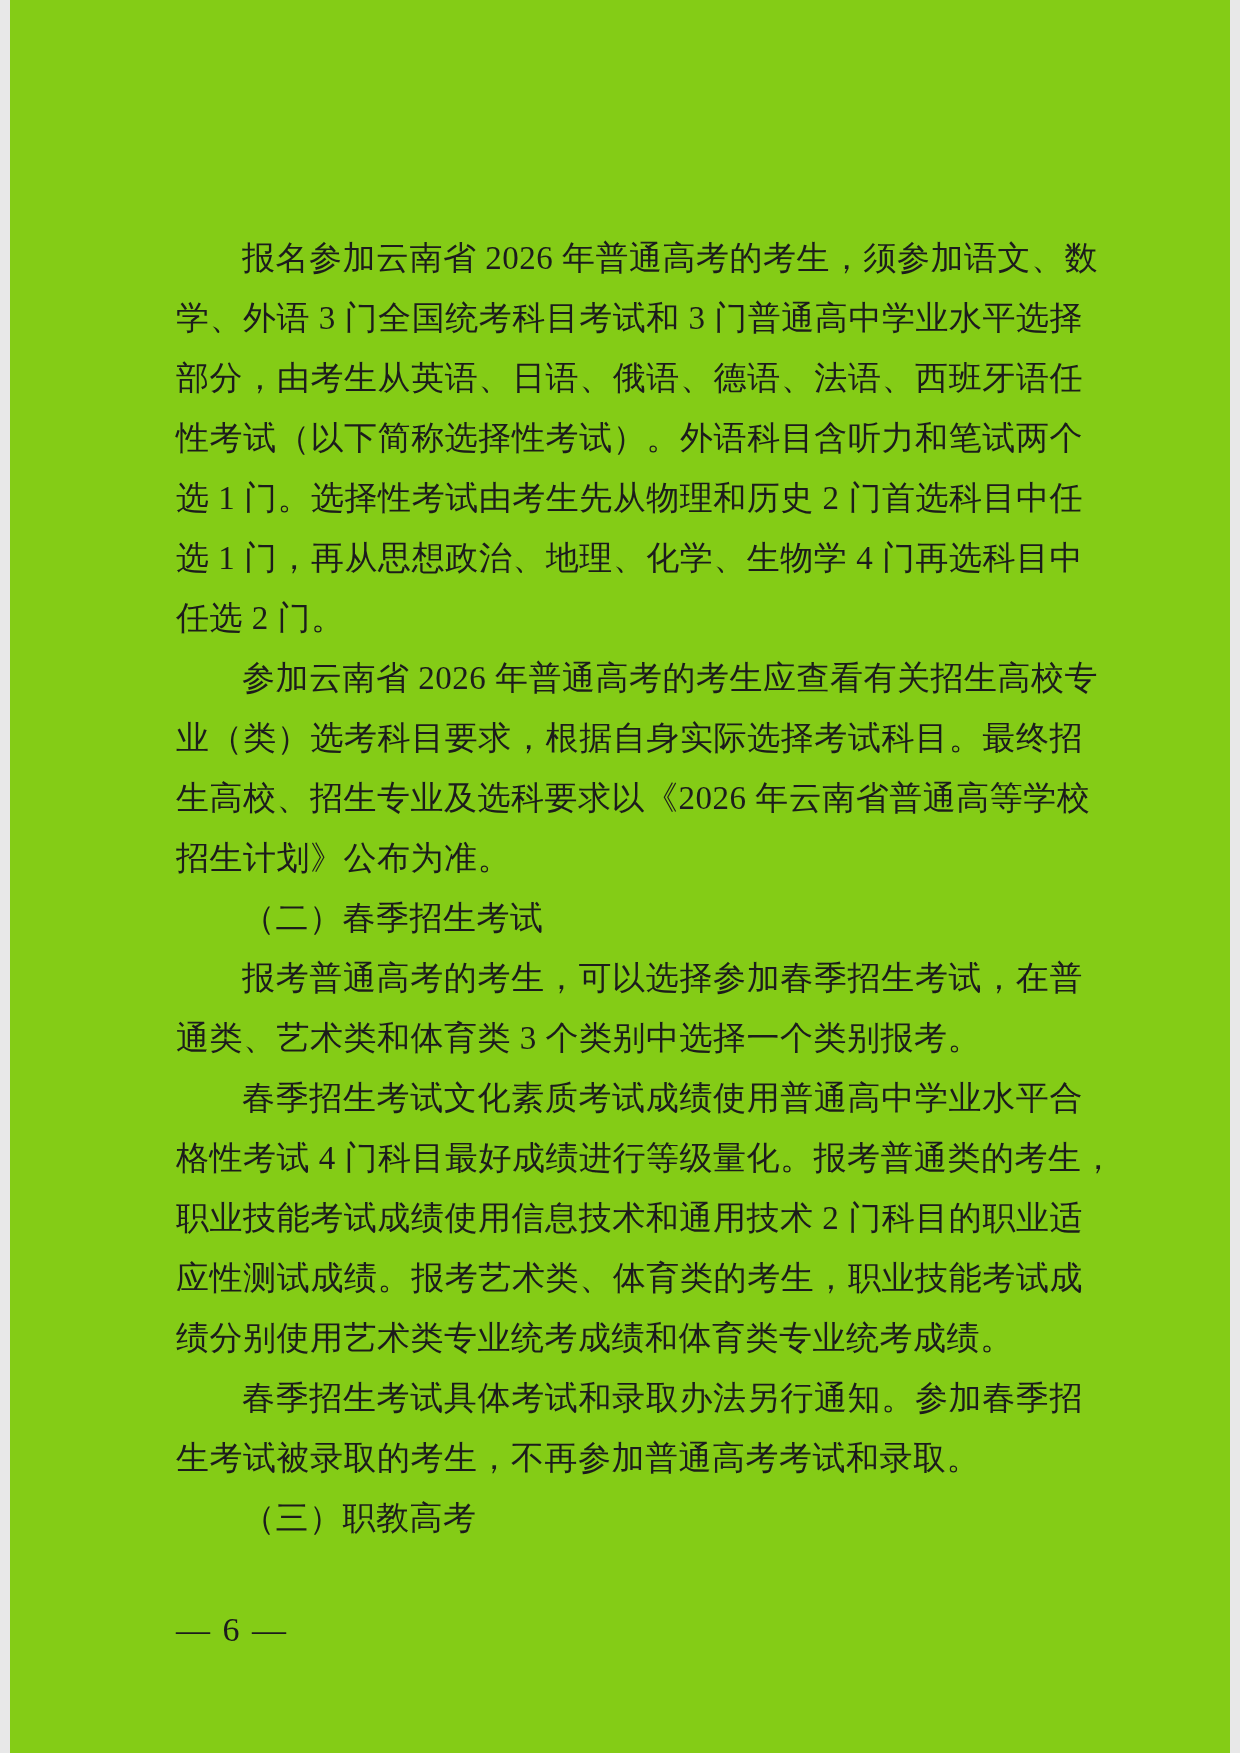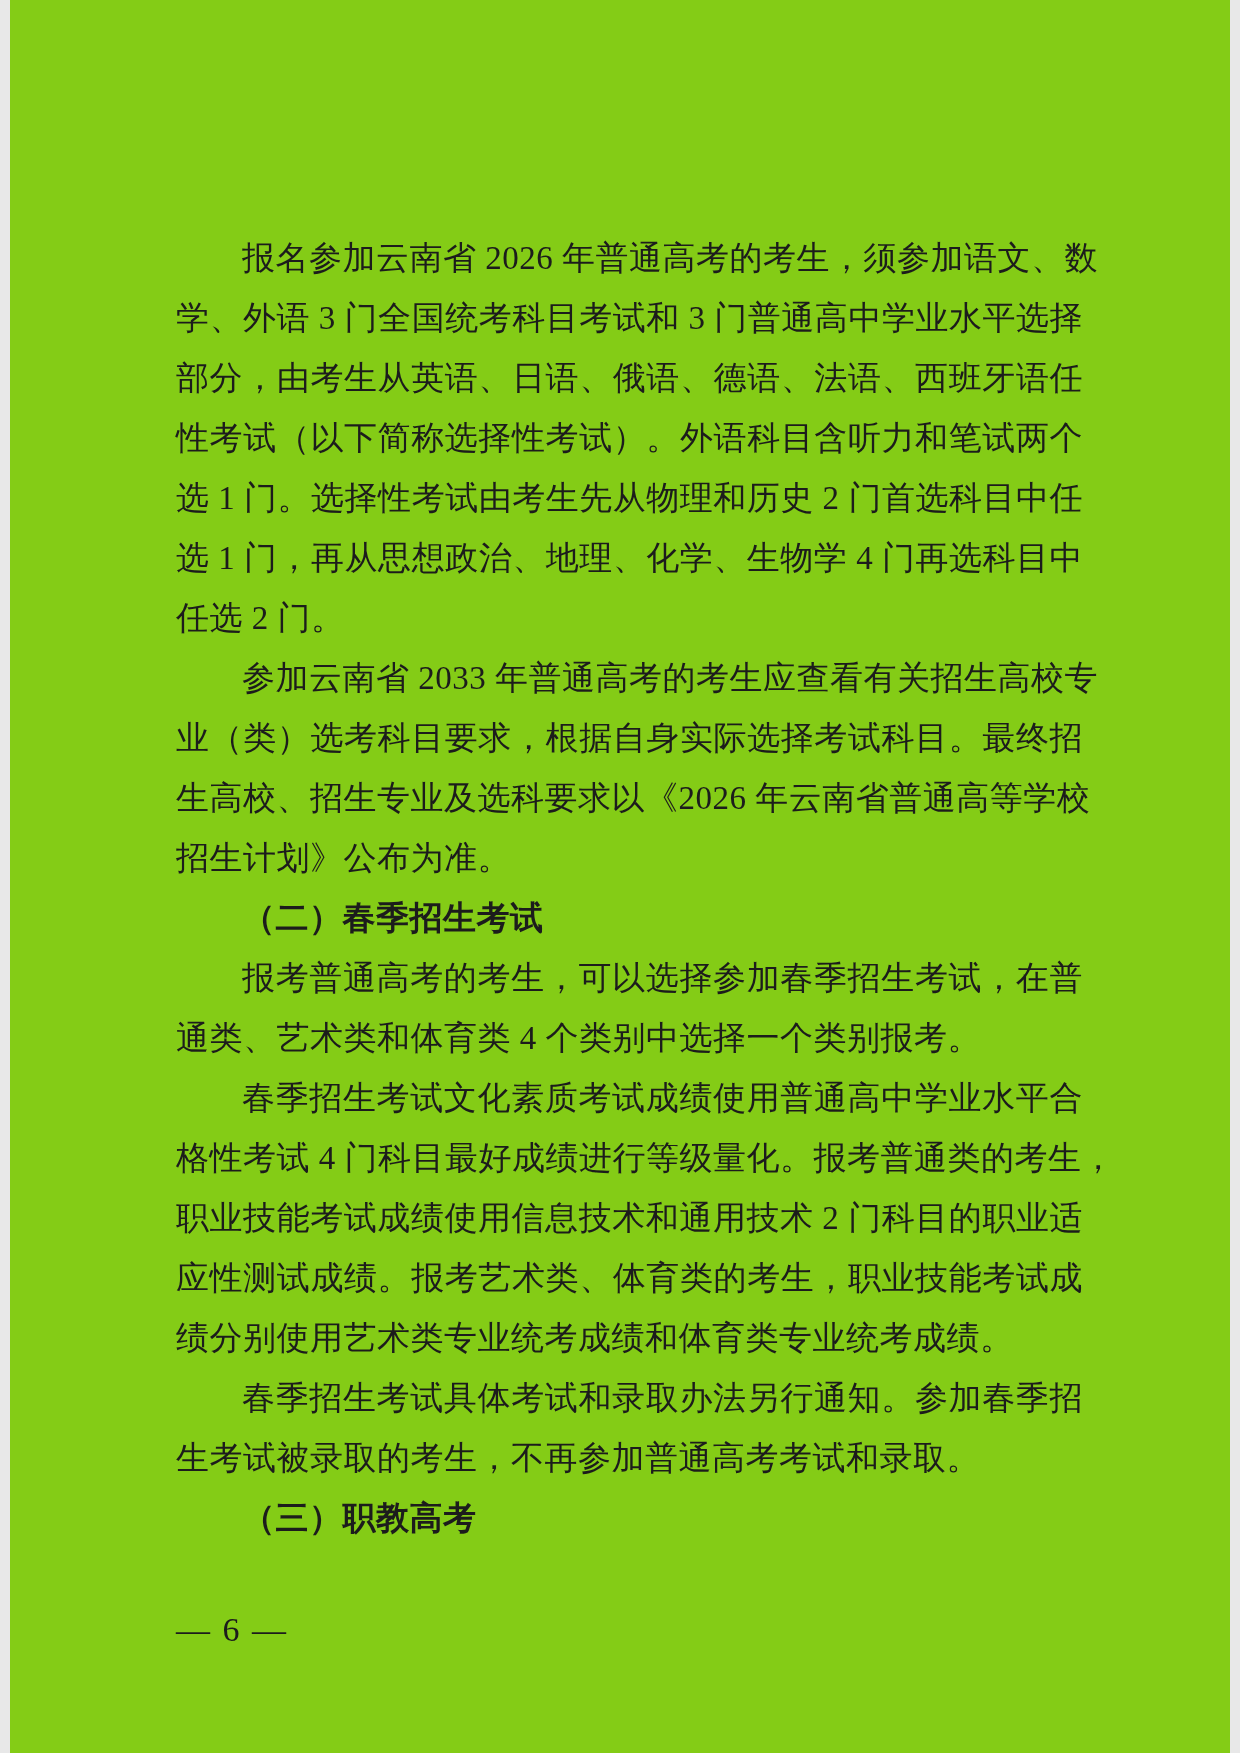--- a/index.html
+++ b/index.html
@@ -29,21 +29,21 @@
     font-size: 33px;
     text-align: justify;
     text-align-last: left;
     white-space: nowrap;
     letter-spacing: 0.5px;
   }
   .line.j {
     text-align-last: justify;
   }
   .line.heading {
-    font-weight: 700;
+    font-weight: 400;
   }
   .footer {
     position: absolute;
     left: 166px;
     top: 1600px;
     height: 60px;
     line-height: 60px;
     font-size: 34px;
     letter-spacing: 2px;
   }
@@ -53,27 +53,27 @@
 
 <div class="page">
   <div class="text-block">
       <div class="line j" style="text-indent: 2em;">报名参加云南省 2026 年普通高考的考生，须参加语文、数</div>
       <div class="line j">学、外语 3 门全国统考科目考试和 3 门普通高中学业水平选择</div>
       <div class="line j">部分，由考生从英语、日语、俄语、德语、法语、西班牙语任</div>
       <div class="line j">性考试（以下简称选择性考试）。外语科目含听力和笔试两个</div>
       <div class="line j">选 1 门。选择性考试由考生先从物理和历史 2 门首选科目中任</div>
       <div class="line j">选 1 门，再从思想政治、地理、化学、生物学 4 门再选科目中</div>
       <div class="line">任选 2 门。</div>
-      <div class="line j" style="text-indent: 2em;">参加云南省 2033 年普通高考的考生应查看有关招生高校专</div>
+      <div class="line j" style="text-indent: 2em;">参加云南省 2026 年普通高考的考生应查看有关招生高校专</div>
       <div class="line j">业（类）选考科目要求，根据自身实际选择考试科目。最终招</div>
       <div class="line j">生高校、招生专业及选科要求以《2026 年云南省普通高等学校</div>
       <div class="line">招生计划》公布为准。</div>
       <div class="line heading" style="text-indent: 2em;">（二）春季招生考试</div>
       <div class="line j" style="text-indent: 2em;">报考普通高考的考生，可以选择参加春季招生考试，在普</div>
-      <div class="line">通类、艺术类和体育类 4 个类别中选择一个类别报考。</div>
+      <div class="line">通类、艺术类和体育类 3 个类别中选择一个类别报考。</div>
       <div class="line j" style="text-indent: 2em;">春季招生考试文化素质考试成绩使用普通高中学业水平合</div>
       <div class="line j">格性考试 4 门科目最好成绩进行等级量化。报考普通类的考生，</div>
       <div class="line j">职业技能考试成绩使用信息技术和通用技术 2 门科目的职业适</div>
       <div class="line j">应性测试成绩。报考艺术类、体育类的考生，职业技能考试成</div>
       <div class="line">绩分别使用艺术类专业统考成绩和体育类专业统考成绩。</div>
       <div class="line j" style="text-indent: 2em;">春季招生考试具体考试和录取办法另行通知。参加春季招</div>
       <div class="line">生考试被录取的考生，不再参加普通高考考试和录取。</div>
       <div class="line heading" style="text-indent: 2em;">（三）职教高考</div>
     </div>
   <div class="footer">— 6 —</div>

